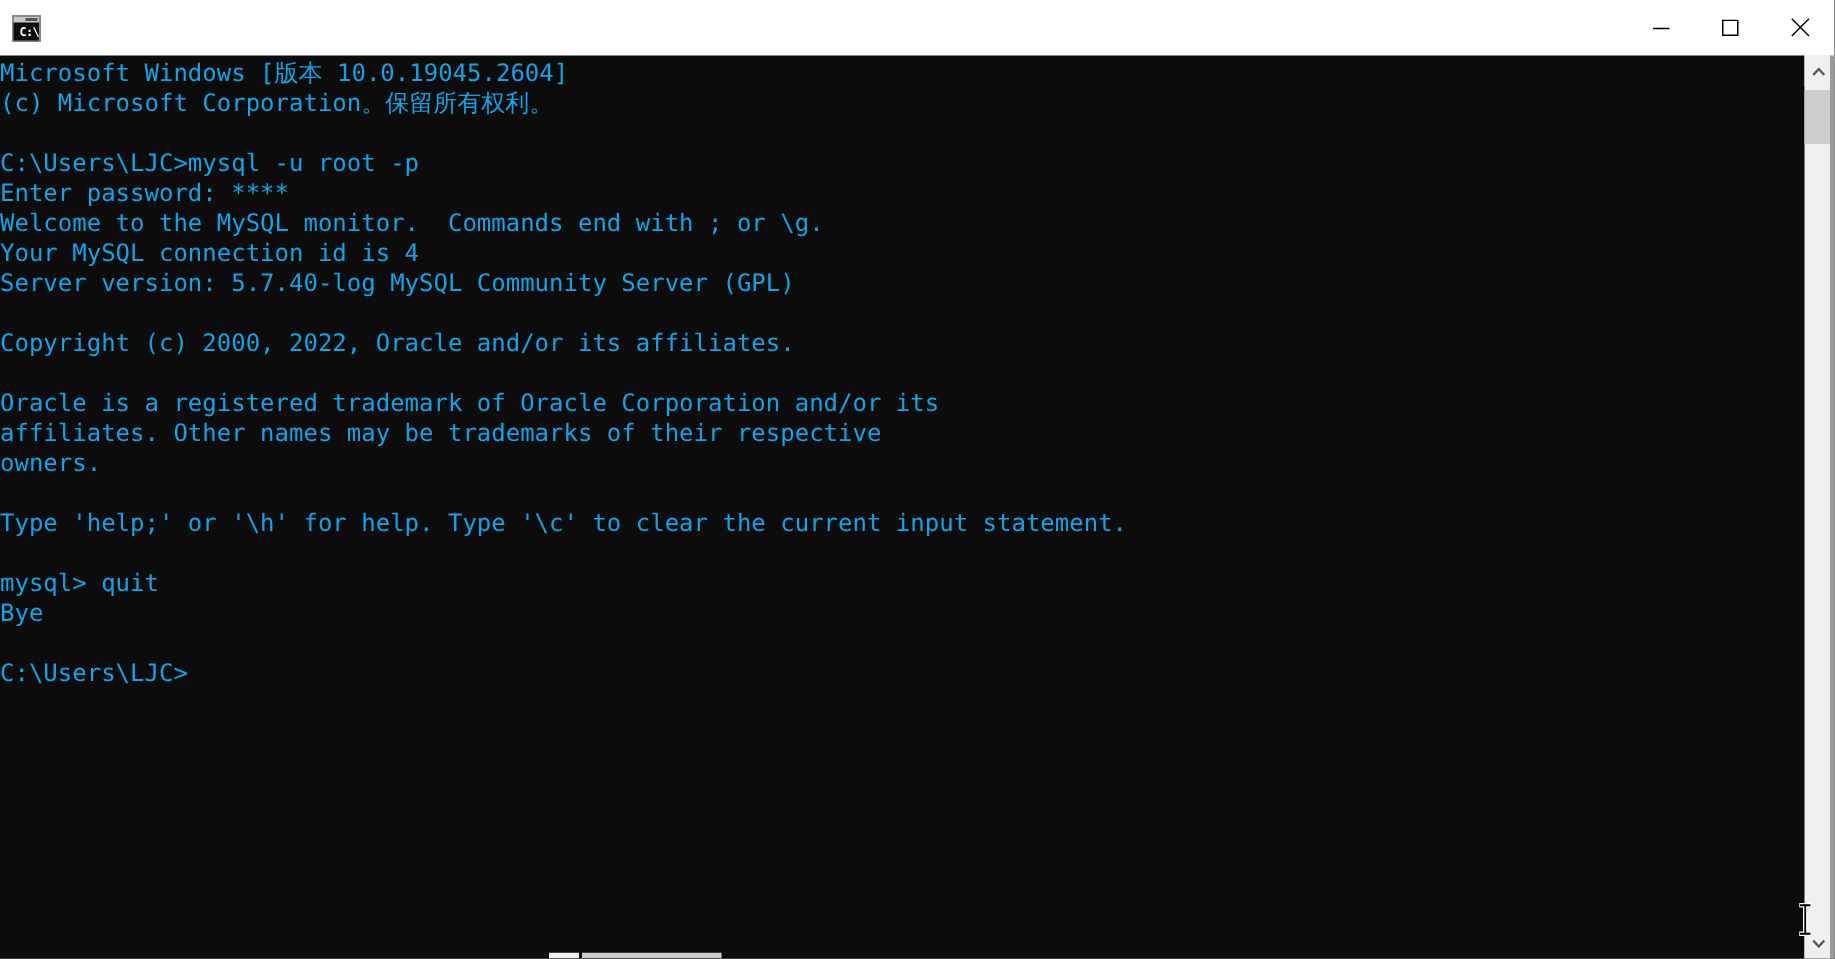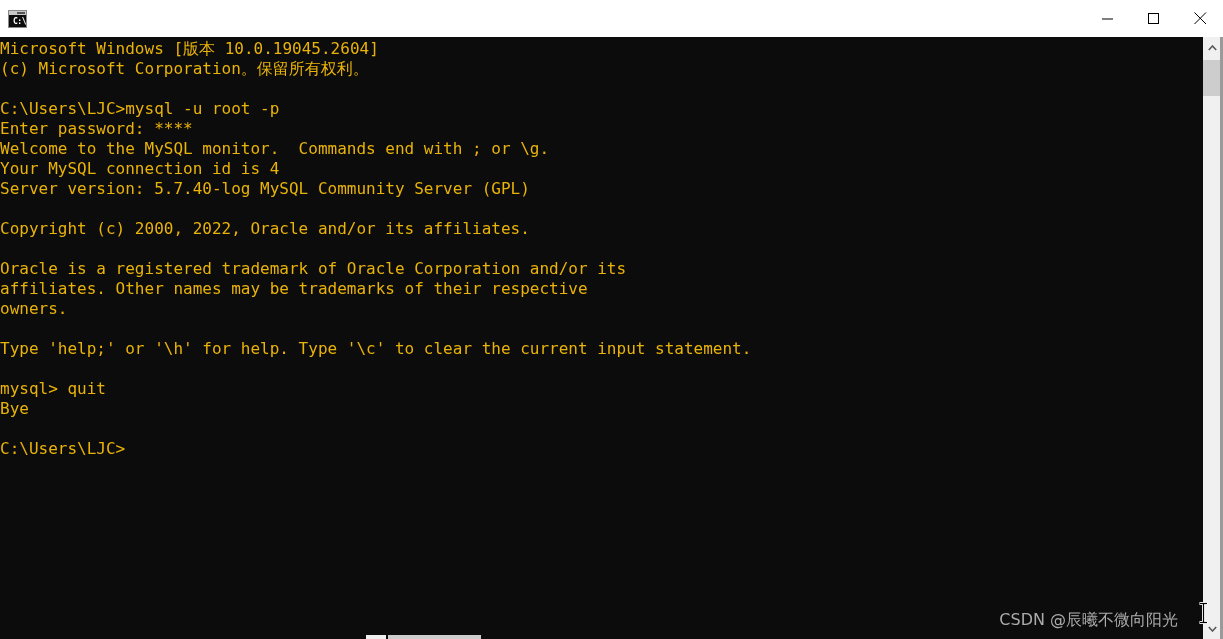--- a/index.html
+++ b/index.html
@@ -110,21 +110,21 @@
     top: 37px;
     left: 0;
     width: 1202px;
     height: 602px;
     background: #0c0c0c;
     overflow: hidden;
   }
   .term-text {
     margin: 0;
     padding: 0;
-    color: #eab308;
+    color: #0ea5e9;
     font-family: "DejaVu Sans Mono", "Liberation Mono", monospace;
     font-size: 16px;
     line-height: 20px;
     white-space: pre;
     letter-spacing: 0px;
     position: absolute;
     top: 2px;
     left: 0px;
   }
 
@@ -264,21 +264,20 @@
 Oracle is a registered trademark of Oracle Corporation and/or its
 affiliates. Other names may be trademarks of their respective
 owners.
 
 Type 'help;' or '\h' for help. Type '\c' to clear the current input statement.
 
 mysql&gt; quit
 Bye
 
 C:\Users\LJC&gt;</pre>
-    <div class="watermark">CSDN @辰曦不微向阳光</div>
   </div>
 
   <div class="vscroll">
     <div class="vs-btn up">
       <svg width="9" height="6" viewBox="0 0 9 6">
         <polyline points="0.8,5 4.5,1 8.2,5" fill="none" stroke="#5a5a5a" stroke-width="1.6"></polyline>
       </svg>
     </div>
     <div class="vs-thumb"></div>
     <div class="vs-btn down">

